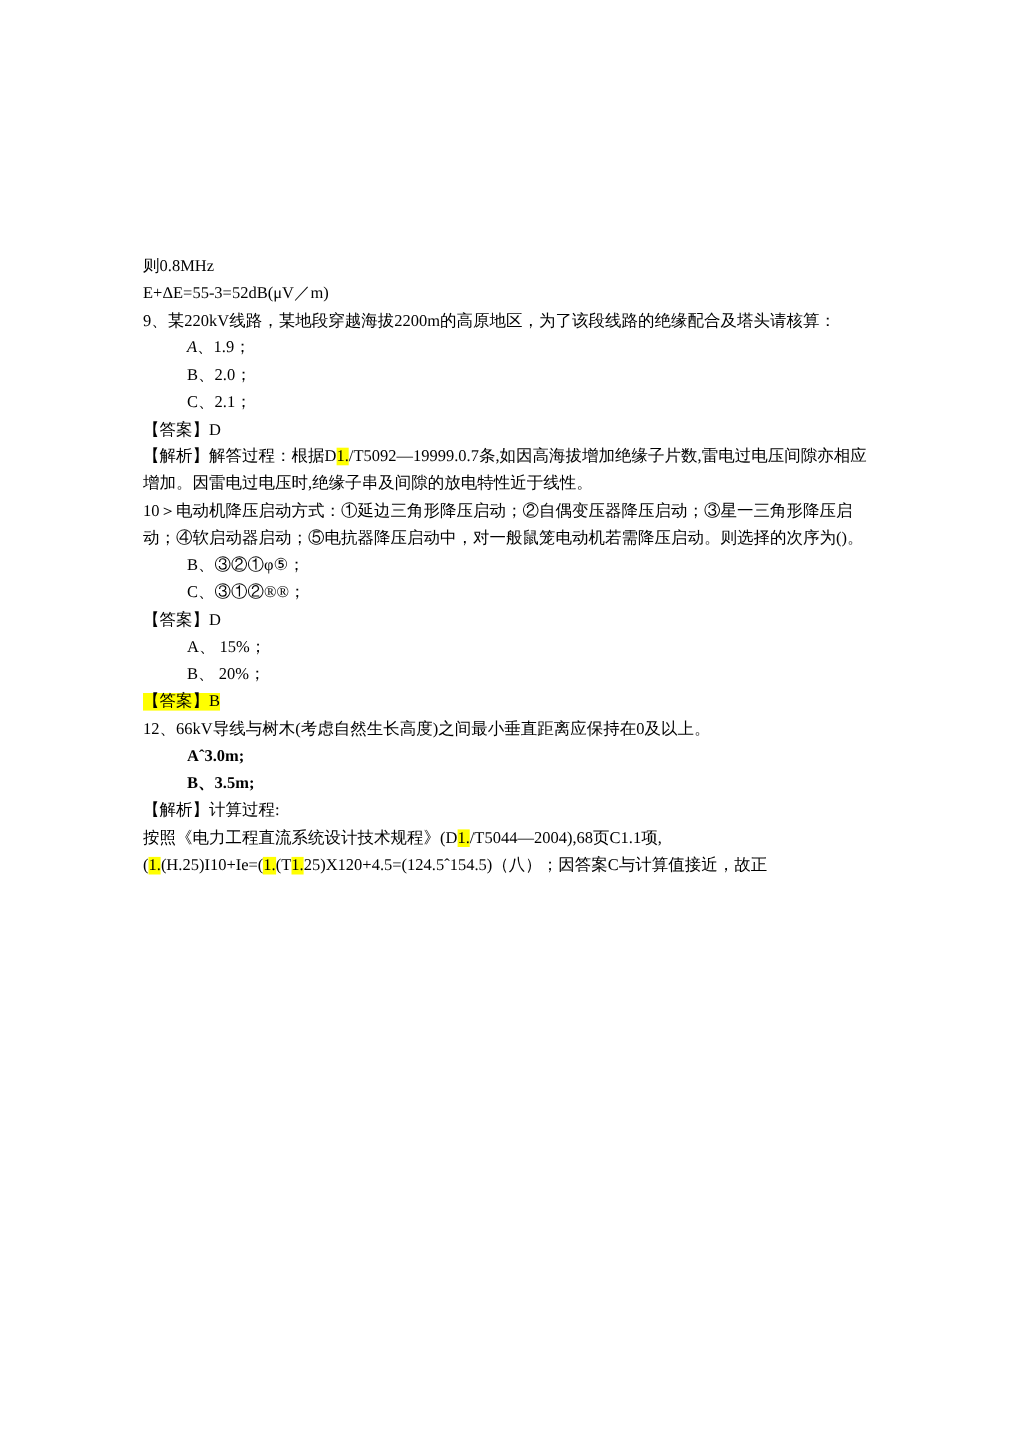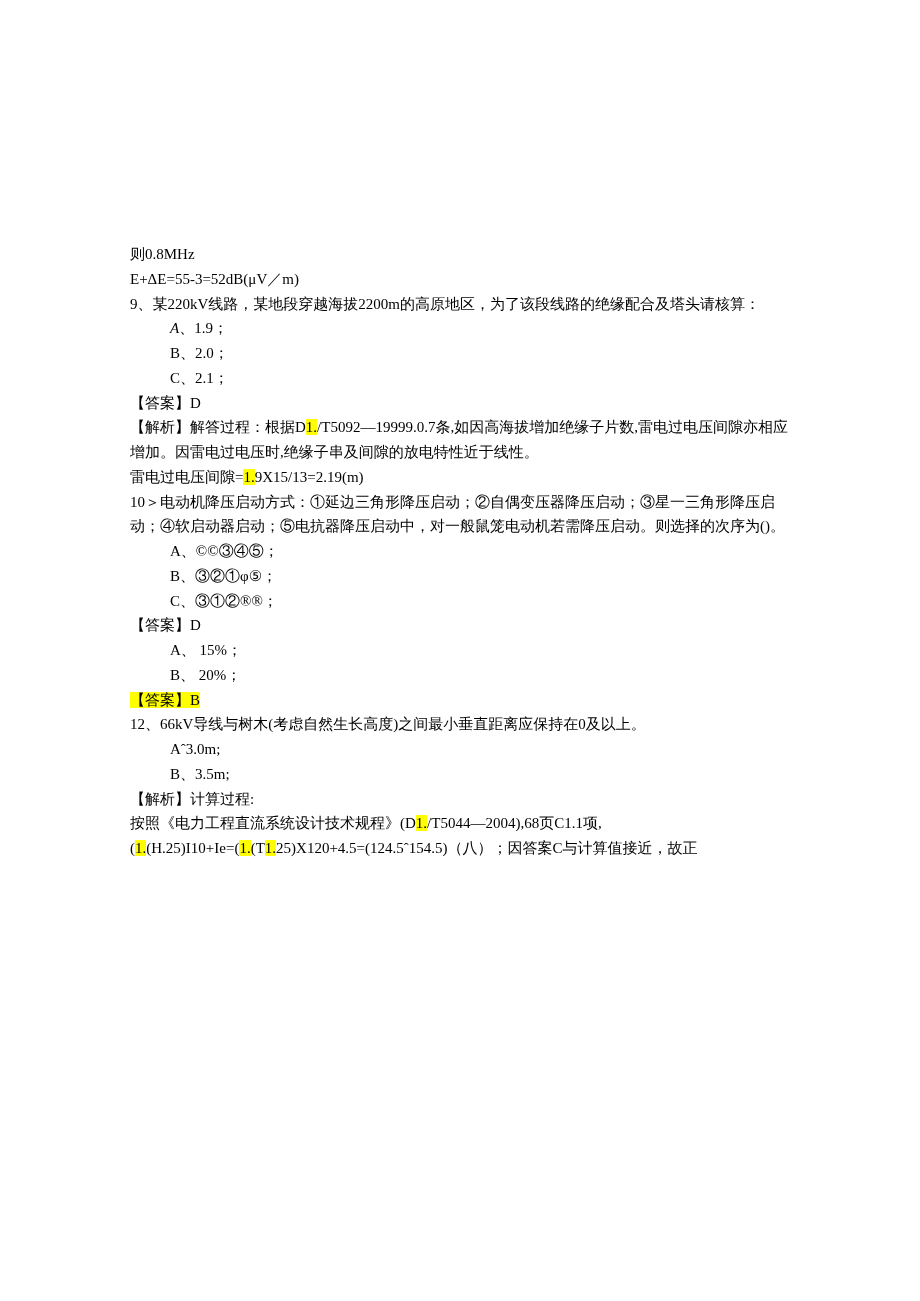--- a/index.html
+++ b/index.html
@@ -7,44 +7,41 @@
     padding: 0;
     background: #ffffff;
     font-family: "SimSun", "宋体", serif;
     font-size: 15px;
     color: #000000;
     line-height: 1.65;
     width: 920px;
   }
   .page {
     padding: 230px 130px 60px 130px;
-    margin-top: 12px;
   }
   .line { margin: 0; }
   .indent-a { padding-left: 40px; }
-  .indent-b { padding-left: 40px; }
+  .indent-b { padding-left: 40px; font-weight: bold; }
   .hl { background: #ffff00; }
   .it { font-style: italic; font-family: "Times New Roman", serif; }
   .sub { font-size: 12px; vertical-align: -1px; }
 </style>
 </head>
 <body>
 
 <div class="page">
   <p class="line">则0.8MHz</p>
   <p class="line">E+ΔE=55-3=52dB(μV／m)</p>
   <p class="line">9、某220kV线路，某地段穿越海拔2200m的高原地区，为了该段线路的绝缘配合及塔头请核算：</p>
   <p class="line indent-a"><span class="it">A</span>、1.9；</p>
   <p class="line indent-a">B、2.0；</p>
   <p class="line indent-a">C、2.1；</p>
   <p class="line">【答案】D</p>
   <p class="line"><span>【解析】解答过程：根据D</span><span class="hl">1.</span><span>/T5092—19999.0.7条,如因高海拔增加绝缘子片数,雷电过电压间隙亦相应增加。因雷电过电压时,绝缘子串及间隙的放电特性近于线性。</span></p>
-  <p class="line"><span>雷电过电压间隙=</span><span class="hl">1.</span><span>9X15/13=2.19(m)</span></p>
   <p class="line">10＞电动机降压启动方式：①延边三角形降压启动；②自偶变压器降压启动；③星一三角形降压启动；④软启动器启动；⑤电抗器降压启动中，对一般鼠笼电动机若需降压启动。则选择的次序为()。</p>
-  <p class="line indent-a">A、©©③④⑤；</p>
   <p class="line indent-a">B、③②①φ⑤；</p>
   <p class="line indent-a">C、③①②®®；</p>
   <p class="line">【答案】D</p>
   <p class="line indent-a">A、 15%；</p>
   <p class="line indent-a">B、 20%；</p>
   <p class="line"><span class="hl">【答案】B</span></p>
   <p class="line">12、66kV导线与树木(考虑自然生长高度)之间最小垂直距离应保持在0及以上。</p>
   <p class="line indent-b">Aˆ3.0m;</p>
   <p class="line indent-b">B、3.5m;</p>
   <p class="line">【解析】计算过程:</p>

